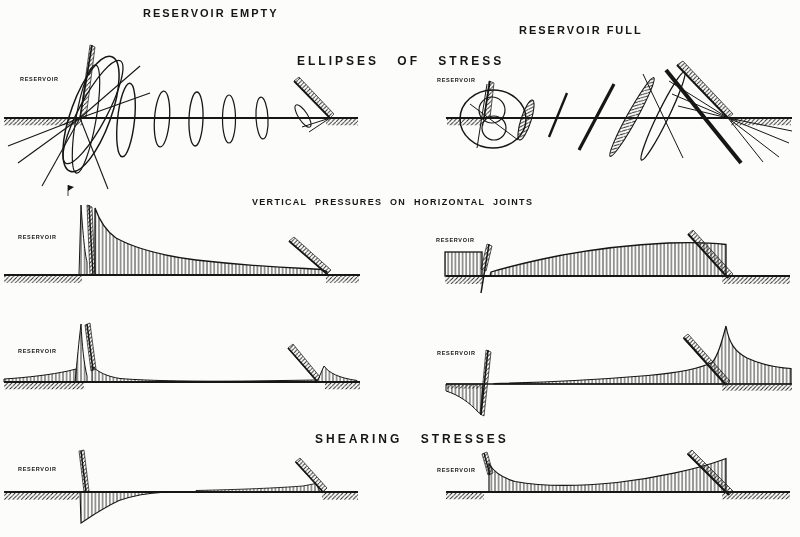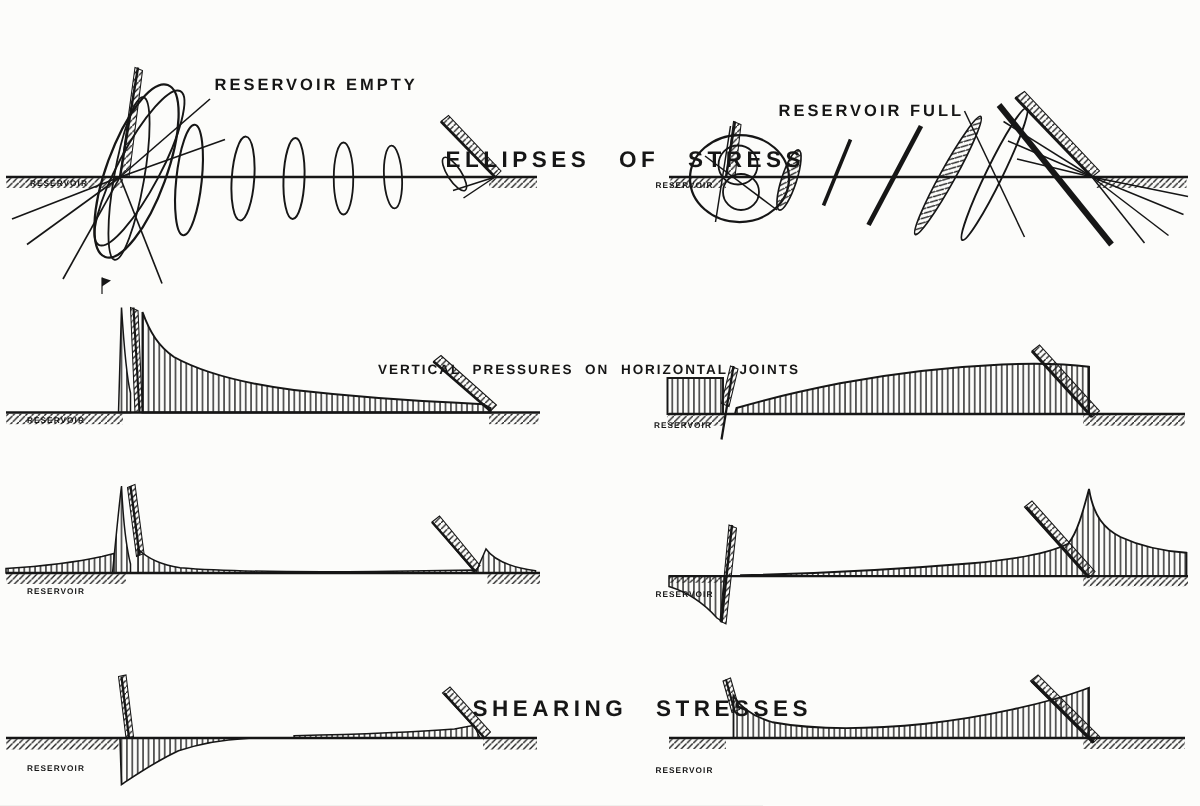--- a/index.html
+++ b/index.html
@@ -1,23 +1,23 @@
 <!DOCTYPE html>
 <html><head>
 <meta charset="utf-8">
 <style>
   html,body{margin:0;padding:0;background:#e8e8e4;}
   #stage{
     position:relative;width:800px;height:537px;background:#fcfcfa;
     overflow:hidden;font-family:"Liberation Sans",sans-serif;color:#161616;
   }
   #fig-svg{position:absolute;left:0;top:0;}
-  .txt{position:absolute;white-space:nowrap;font-weight:bold;color:#161616;margin-top:44px;}
+  .txt{position:absolute;white-space:nowrap;font-weight:bold;color:#161616;}
   .col-title{font-size:11px;letter-spacing:2px;}
-  .sec-title-lg{font-size:15px;letter-spacing:3px;word-spacing:12px;}
+  .sec-title-lg{font-size:12px;letter-spacing:3px;word-spacing:12px;}
   .sec-title{font-size:9px;letter-spacing:1.3px;word-spacing:4px;}
   .res-label{font-size:5.5px;letter-spacing:0.7px;}
 </style>
 </head>
 <body>
 
 <div id="stage">
 
   <svg id="fig-svg" width="800" height="537" viewBox="0 0 800 537" stroke-linecap="butt" fill="none">
     <defs>
@@ -172,21 +172,21 @@
       <polygon points="687,454 692,450 733,491 729,495" fill="url(#dh)" stroke-width="0.7"></polygon>
       <path d="M688,454 L729,495" stroke-width="2.2"></path>
     </g>
   </svg>
 
   <div class="txt col-title" style="left:143px;top:7px;">RESERVOIR EMPTY</div>
   <div class="txt col-title" style="left:519px;top:24px;text-align:center;">RESERVOIR FULL</div>
 
   <div class="txt sec-title-lg" style="left:297px;top:54px;">ELLIPSES OF STRESS</div>
   <div class="txt sec-title" style="left:252px;top:197px;">VERTICAL PRESSURES ON HORIZONTAL JOINTS</div>
-  <div class="txt sec-title-lg" style="left:315px;top:420px;text-align:center;">SHEARING STRESSES</div>
+  <div class="txt sec-title-lg" style="left:315px;top:432px;text-align:center;">SHEARING STRESSES</div>
 
   <div class="txt res-label" style="left:20px;top:76px;">RESERVOIR</div>
   <div class="txt res-label" style="left:437px;top:77px;">RESERVOIR</div>
   <div class="txt res-label" style="left:18px;top:234px;">RESERVOIR</div>
   <div class="txt res-label" style="left:436px;top:237px;">RESERVOIR</div>
   <div class="txt res-label" style="left:18px;top:348px;">RESERVOIR</div>
   <div class="txt res-label" style="left:437px;top:350px;">RESERVOIR</div>
   <div class="txt res-label" style="left:18px;top:466px;">RESERVOIR</div>
   <div class="txt res-label" style="left:437px;top:467px;">RESERVOIR</div>
 

